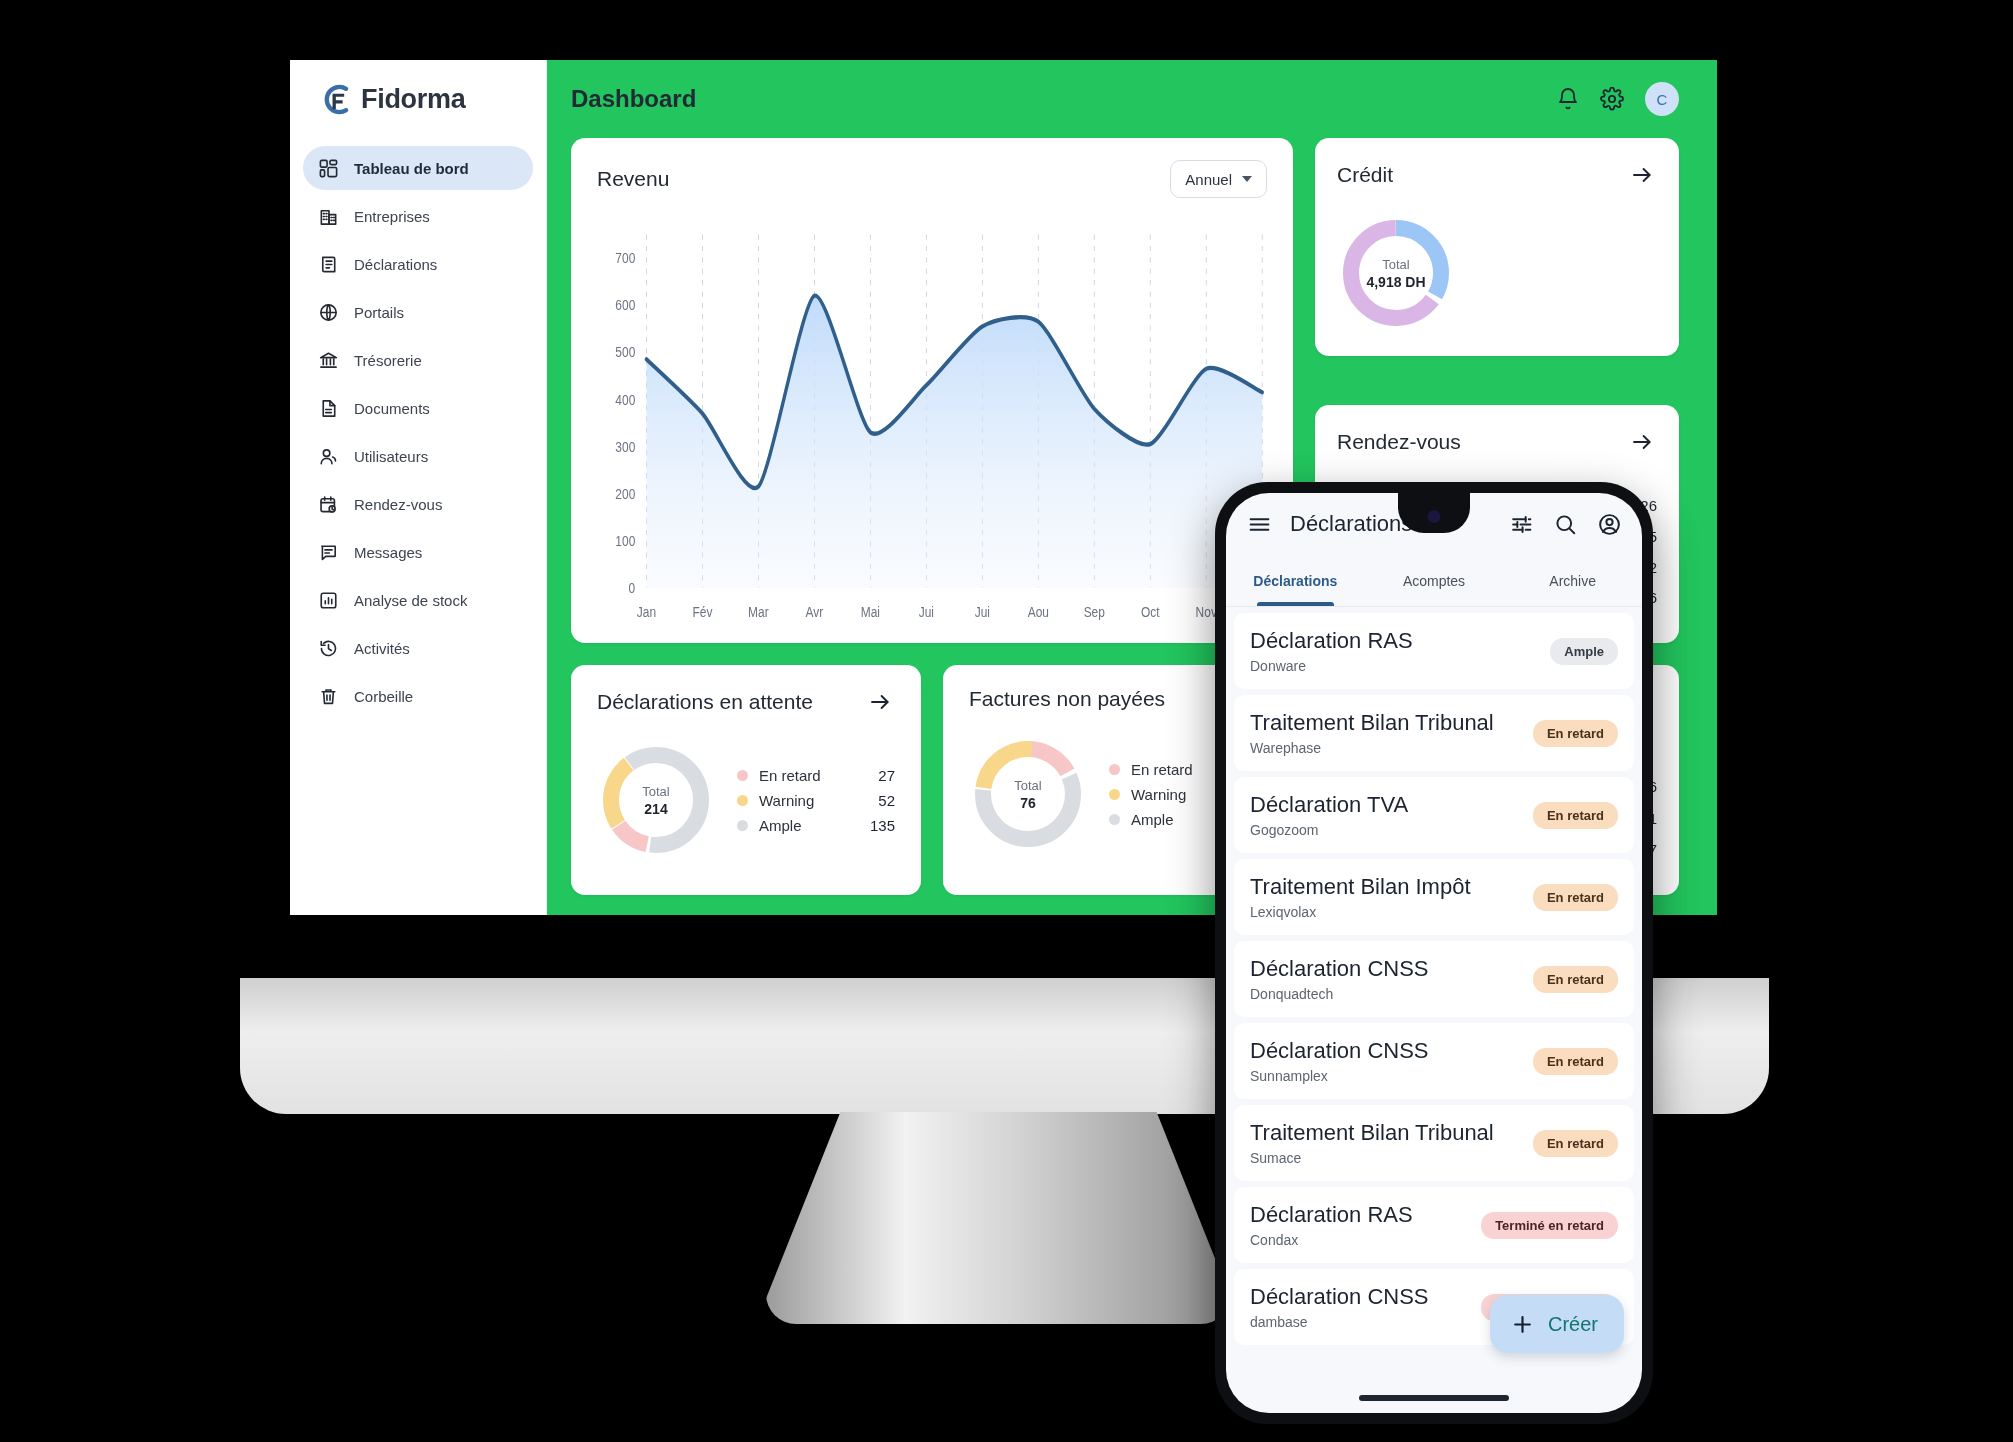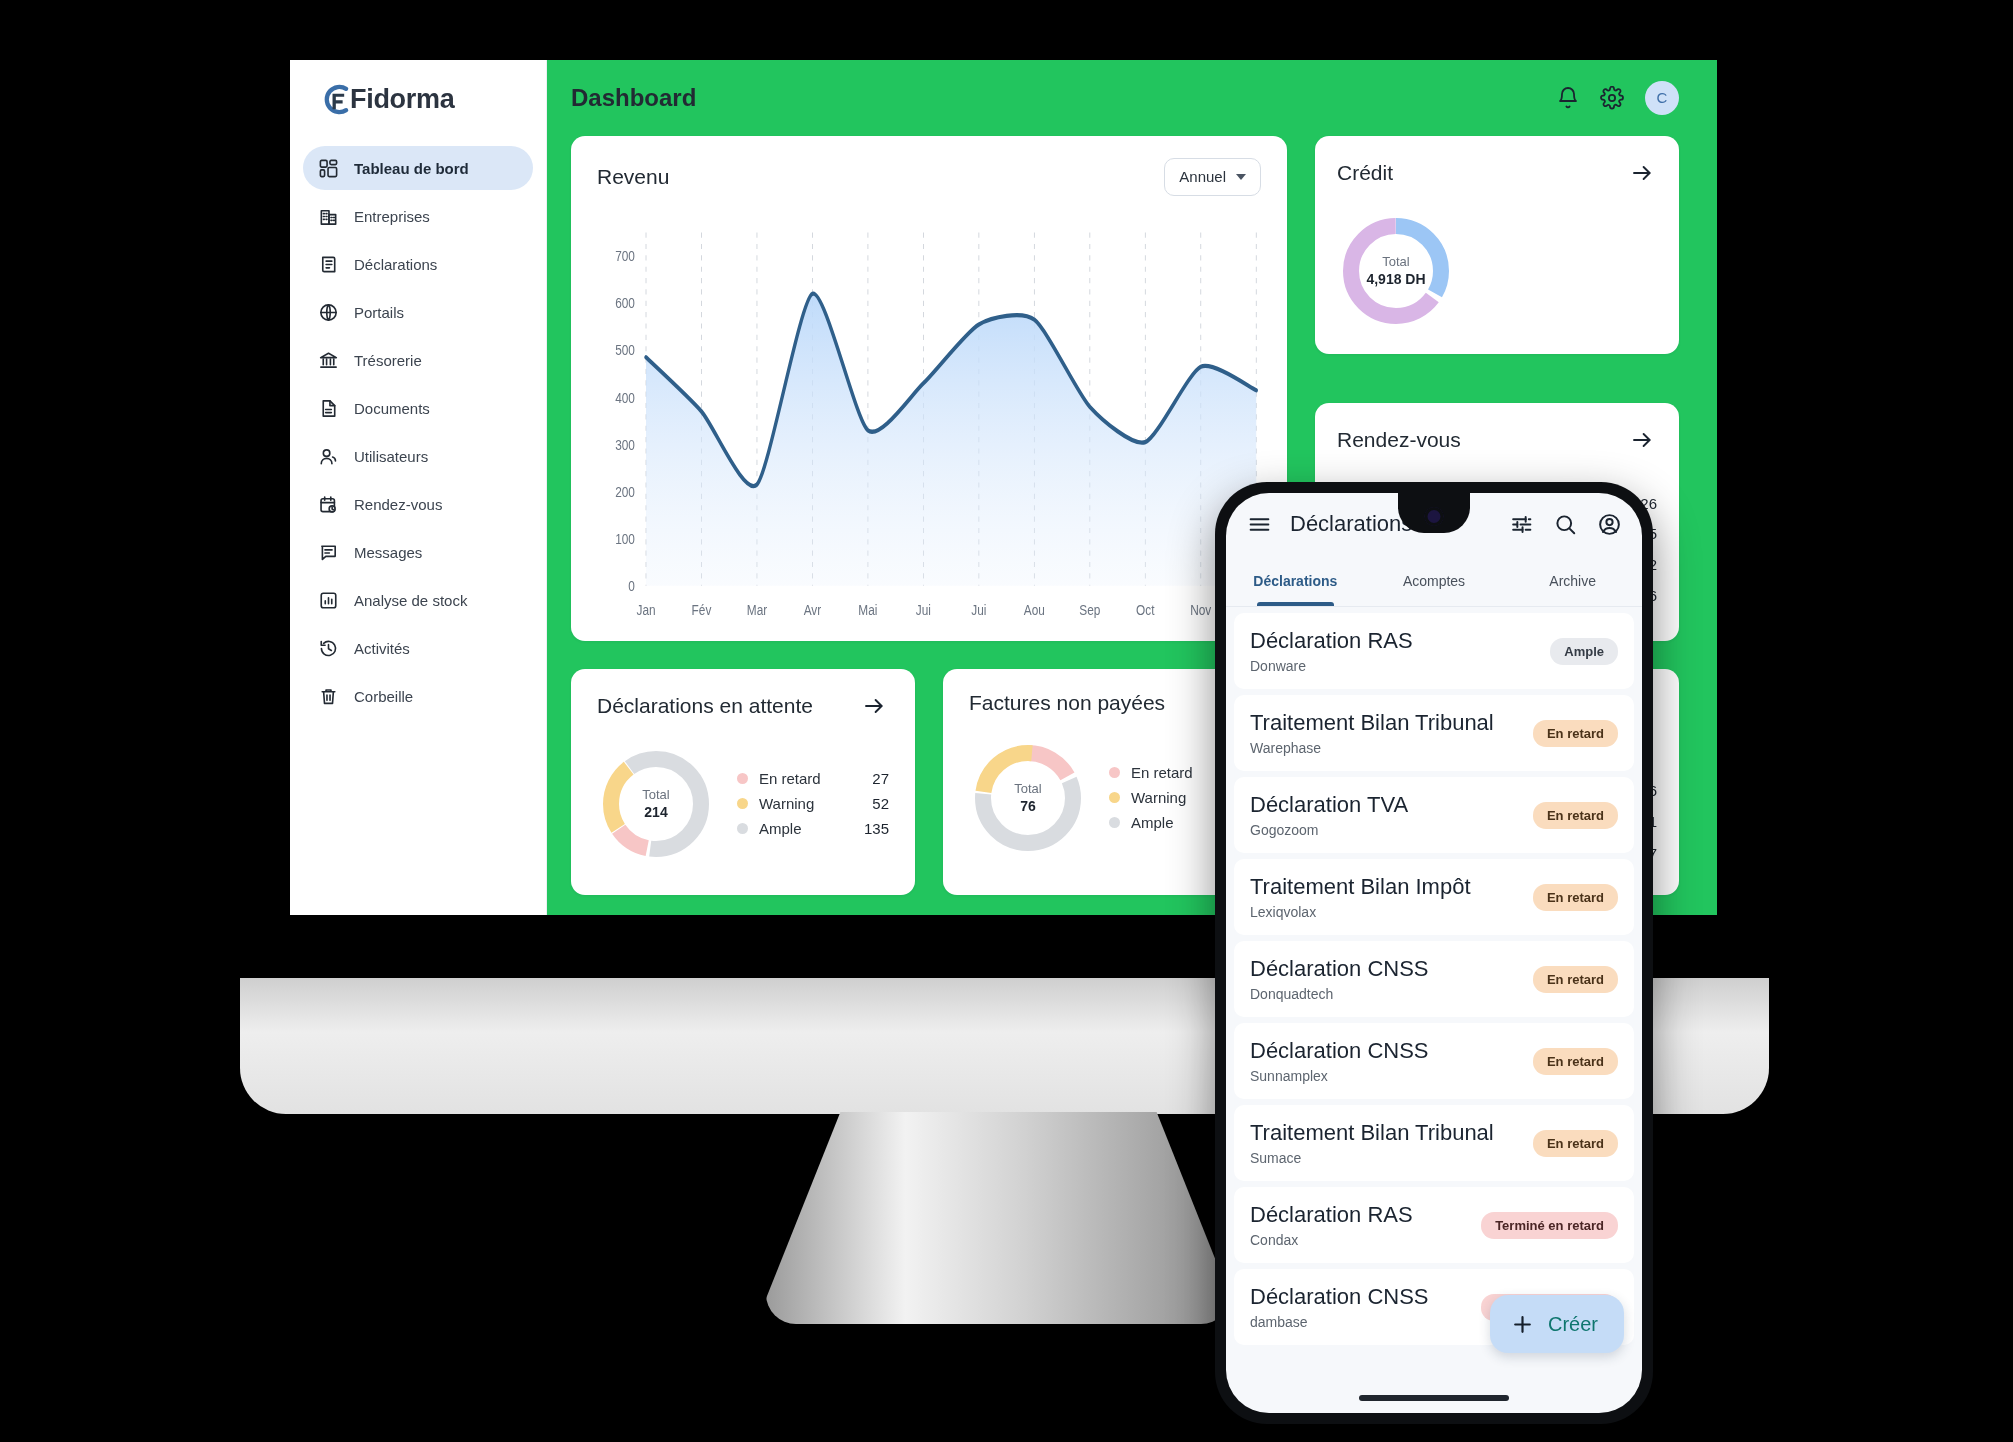--- a/index.html
+++ b/index.html
@@ -31,21 +31,21 @@
     clip-path: polygon(16% 0, 84% 0, 100% 88%, 100% 100%, 0 100%, 0 88%);
     border-radius: 0 0 30px 30px;
   }
 
   
   #dash { display: flex; width: 100%; height: 100%; }
 
   
   #sidebar { width: 257px; background: #ffffff; flex: 0 0 257px;
              border-right: 1px solid #eceff3; padding: 0 13px; }
-  .brand { display:flex; align-items:center; height:78px; padding-left:14px;text-align:center; }
+  .brand { display:flex; align-items:center; gap:11px; height:78px; padding-left:14px;text-align:center; }
   .brand-mark { width: 33px; height: 33px; }
   .brand-name { font-size: 27px; font-weight: 700; color: #2c3440; letter-spacing:-0.3px; }
   .nav { margin-top: 8px; }
   .nav-item { display:flex; align-items:center; gap:15px; height:44px;
               padding: 0 14px; border-radius: 22px; margin-bottom: 4px;
               color:#3c444f; font-size:15px; cursor:pointer; }
   .nav-item.active { background:#dbe7f7; font-weight:700; color:#1e2a38; }
   .nav-ico { width:22px; height:22px; flex:0 0 22px; display:flex; align-items:center; justify-content:center; }
   .nav-ico svg { width:21px; height:21px; stroke:#232a33; fill:none; stroke-width:1.7;
                  stroke-linecap:round; stroke-linejoin:round; }
@@ -55,21 +55,21 @@
   #topbar { height:78px; display:flex; align-items:center; padding: 0 38px 0 24px; gap: 10px; }
   #page-title { font-size:24px; color:#222a33; flex:1; }
   .top-ico { width:34px; height:34px; display:flex; align-items:center; justify-content:center; cursor:pointer; }
   .top-ico svg { width:24px; height:24px; stroke:#1b2430; fill:none; stroke-width:1.8;
                  stroke-linecap:round; stroke-linejoin:round; }
   #avatar { width:34px; height:34px; border-radius:50%; background:#cfe1f8;
             color:#3f6fa8; font-size:15px; display:flex; align-items:center;
             justify-content:center; margin-left:6px; cursor:pointer; }
 
   #grid { flex:1; display:grid; grid-template-columns: 1fr 1fr 364px;
-          grid-template-rows: 505px auto; gap: 28px; padding: 0 38px 20px 24px; }
+          grid-template-rows: 505px auto; gap: 22px; padding: 0 38px 20px 24px; }
   .card { background:#fff; border-radius:14px; box-shadow:0 1px 3px rgba(20,30,50,.07); }
 
   
   #revenue-card { grid-column: 1 / 3; grid-row: 1; padding: 22px 26px 14px 26px;
                   display:flex; flex-direction:column; }
   .card-head { display:flex; align-items:center; }
   .card-title { font-size:21px; color:#222a33; flex:1; }
   #period-select { border:1px solid #d7dde5; border-radius:10px; height:38px;
                    padding: 0 14px; font-size:15px; color:#2b333d; background:#fff;
                    display:flex; align-items:center; gap:10px; cursor:pointer; }

